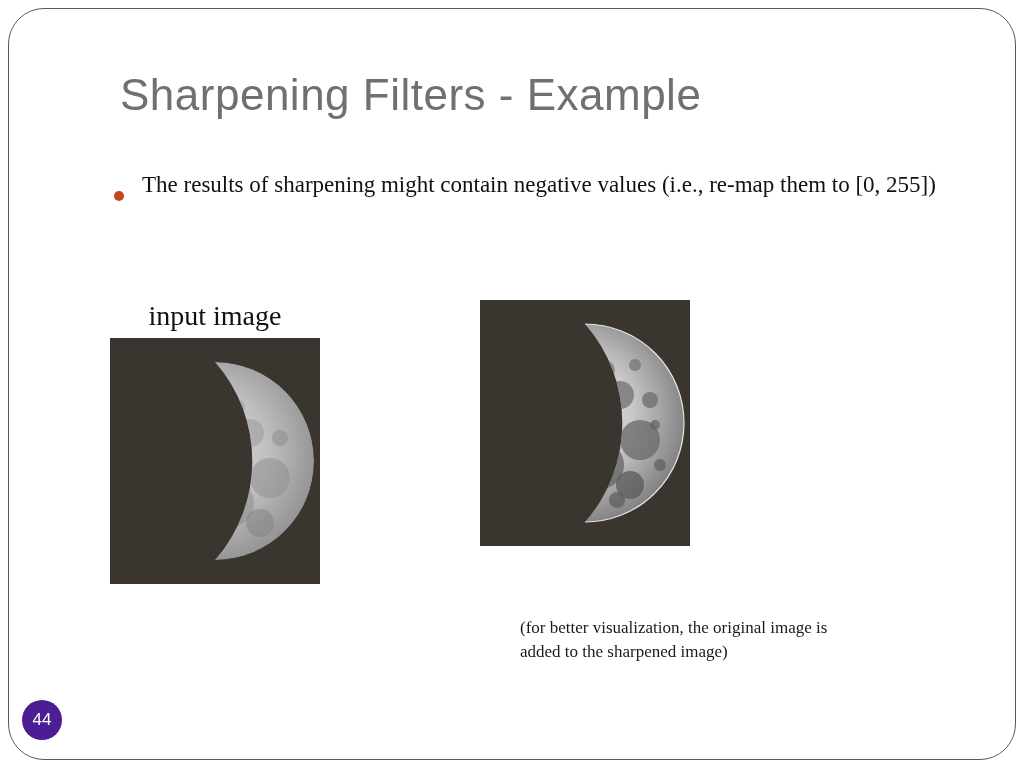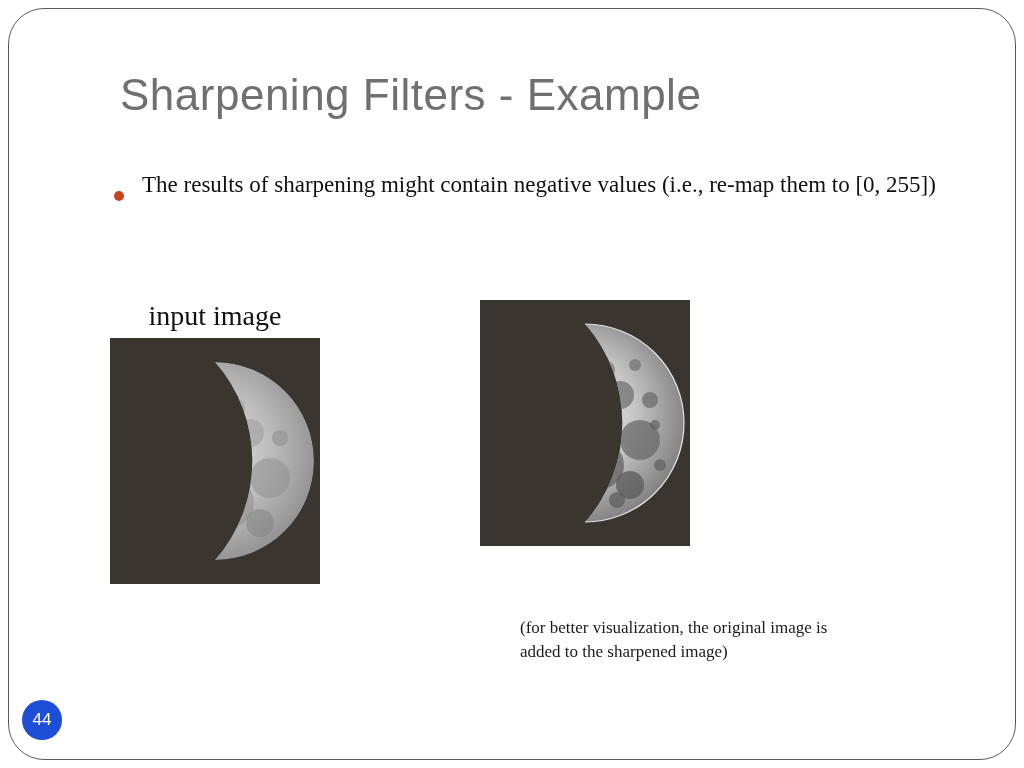--- a/index.html
+++ b/index.html
@@ -92,21 +92,21 @@
     color: #1a1a1a;
     line-height: 1.4;
   }
   .page-badge {
     position: absolute;
     left: 22px;
     bottom: 28px;
     width: 40px;
     height: 40px;
     border-radius: 50%;
-    background: #1d4ed8;
+    background: #4c1d95;
     color: #ffffff;
     font-family: 'Segoe UI', Arial, sans-serif;
     font-size: 17px;
     display: flex;
     align-items: center;
     justify-content: center;
   }
 </style>
 </head>
 <body>

